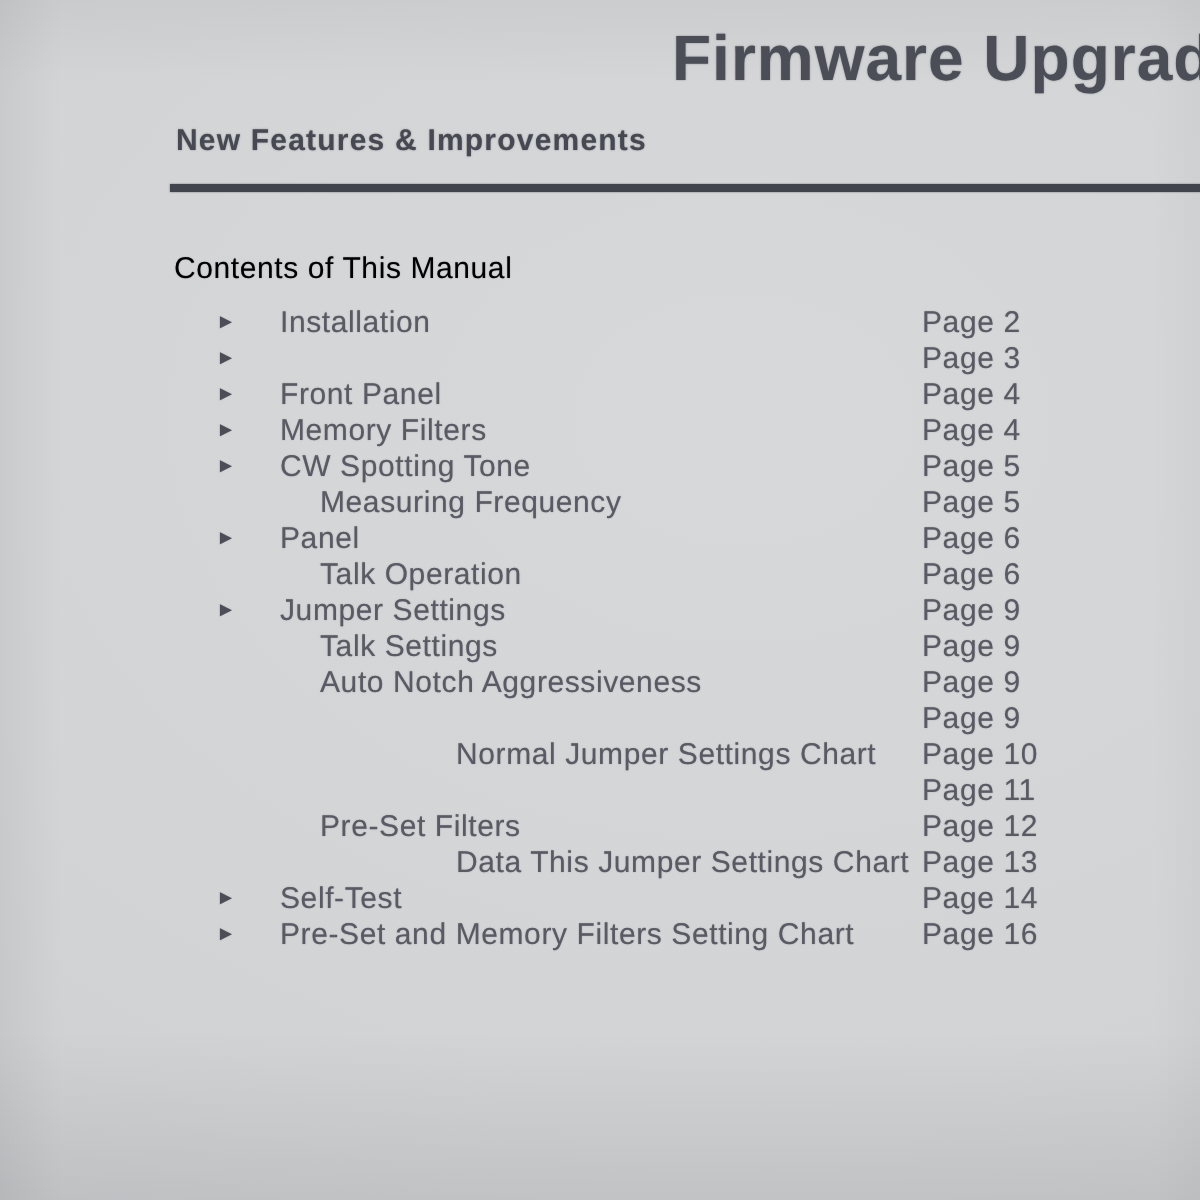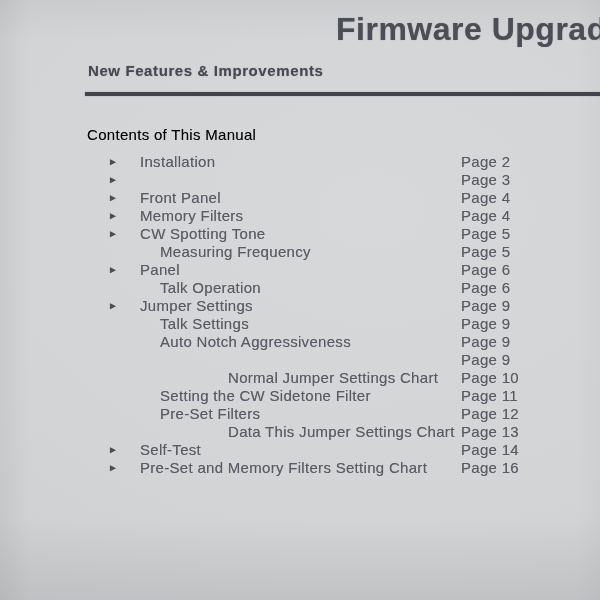--- a/index.html
+++ b/index.html
@@ -134,21 +134,20 @@
       <span class="page">Page 9</span>
     </div>
     <div class="toc-row level-2">
       <span class="page">Page 9</span>
     </div>
     <div class="toc-row level-3">
       <span class="label">Normal Jumper Settings Chart</span>
       <span class="page">Page 10</span>
     </div>
     <div class="toc-row level-2">
-      <span class="label">Setting the CW Sidetone Filter</span>
       <span class="page">Page 11</span>
     </div>
     <div class="toc-row level-2">
       <span class="label">Pre-Set Filters</span>
       <span class="page">Page 12</span>
     </div>
     <div class="toc-row level-3">
       <span class="label">Data This Jumper Settings Chart</span>
       <span class="page">Page 13</span>
     </div>

